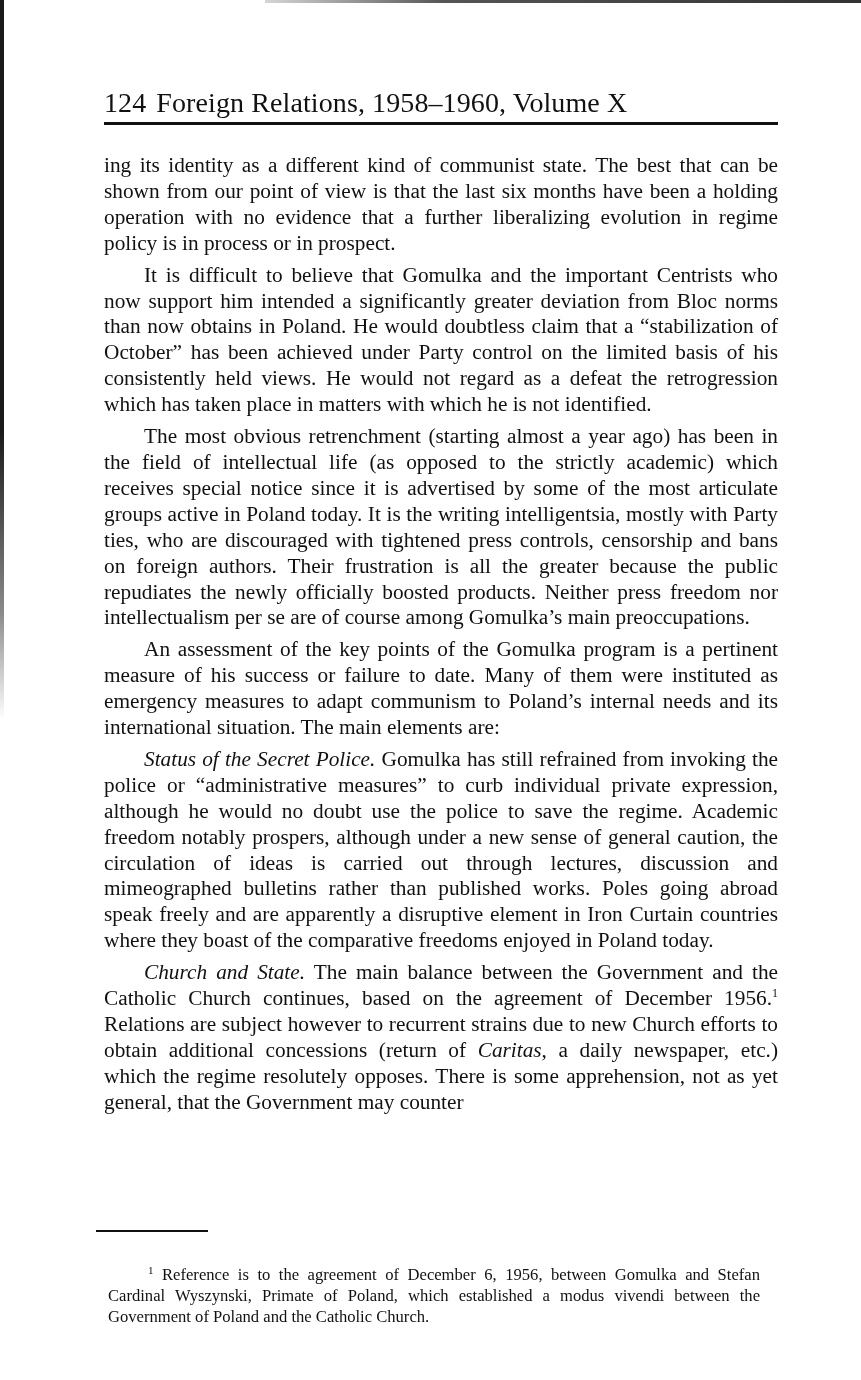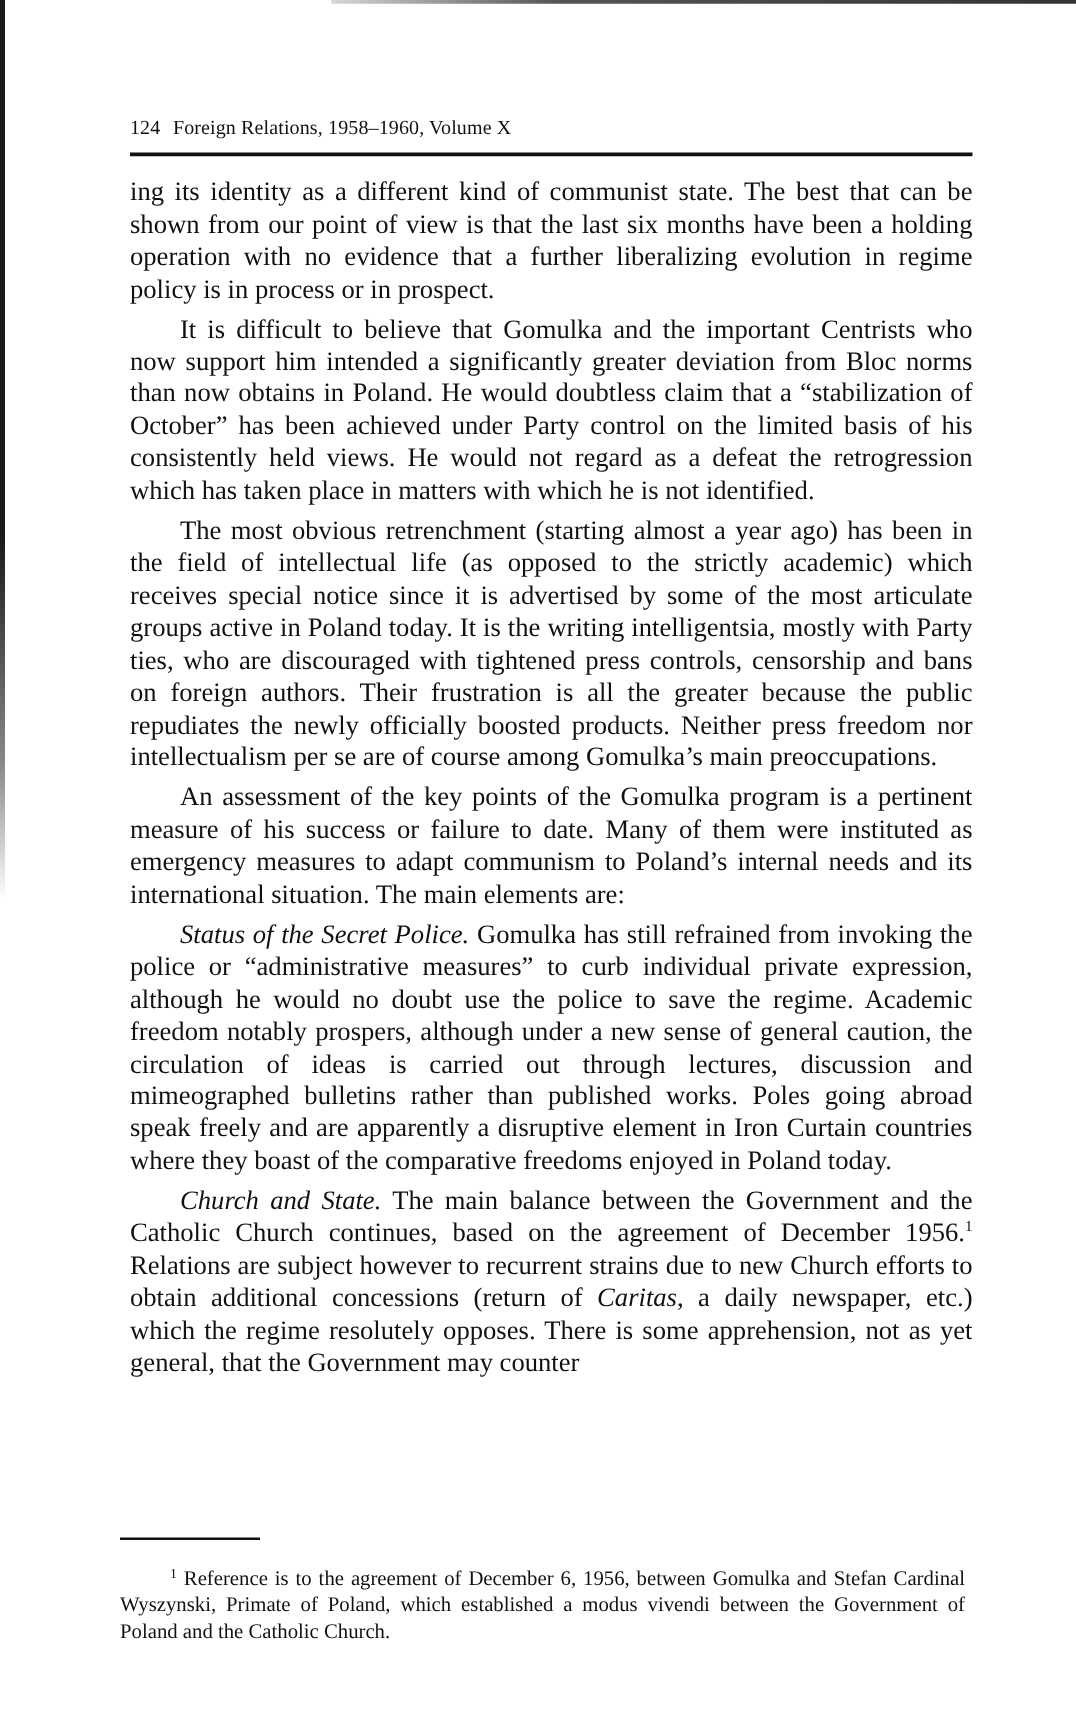--- a/index.html
+++ b/index.html
@@ -31,36 +31,36 @@
     height: 3px;
     background: linear-gradient(to right, rgba(120,120,120,0.3), #555 30%, #333 100%);
   }
   .page {
     position: absolute;
     left: 104px;
     top: 88px;
     width: 674px;
   }
   .running-head {
-    font-size: 16px;
+    font-size: 28px;
     line-height: 30px;
     height: 30px;
     white-space: nowrap;
     letter-spacing: 0.1px;
   }
   .running-head .folio {
     margin-right: 10px;
   }
   .head-rule {
     height: 3px;
     background: #111;
     margin-top: 4px;
   }
   .body-text {
-    margin-top: 16px;
+    margin-top: 28px;
     font-size: 21.3px;
     line-height: 25.9px;
     text-align: justify;
     hyphens: none;
   }
   .body-text p {
     margin: 0 0 6px 0;
     text-indent: 40px;
   }
   .body-text p.continuation {
@@ -84,21 +84,21 @@
   .footnote {
     position: absolute;
     left: 96px;
     top: 1252px;
     width: 676px;
     font-size: 16.6px;
     line-height: 21px;
     text-align: justify;
   }
   .footnote p {
-    margin: 0;
+    margin: 12px;
     text-indent: 40px;
   }
   .footnote sup {
     font-size: 11px;
     vertical-align: 6px;
     line-height: 0;
   }
 </style>
 </head>
 <body>

